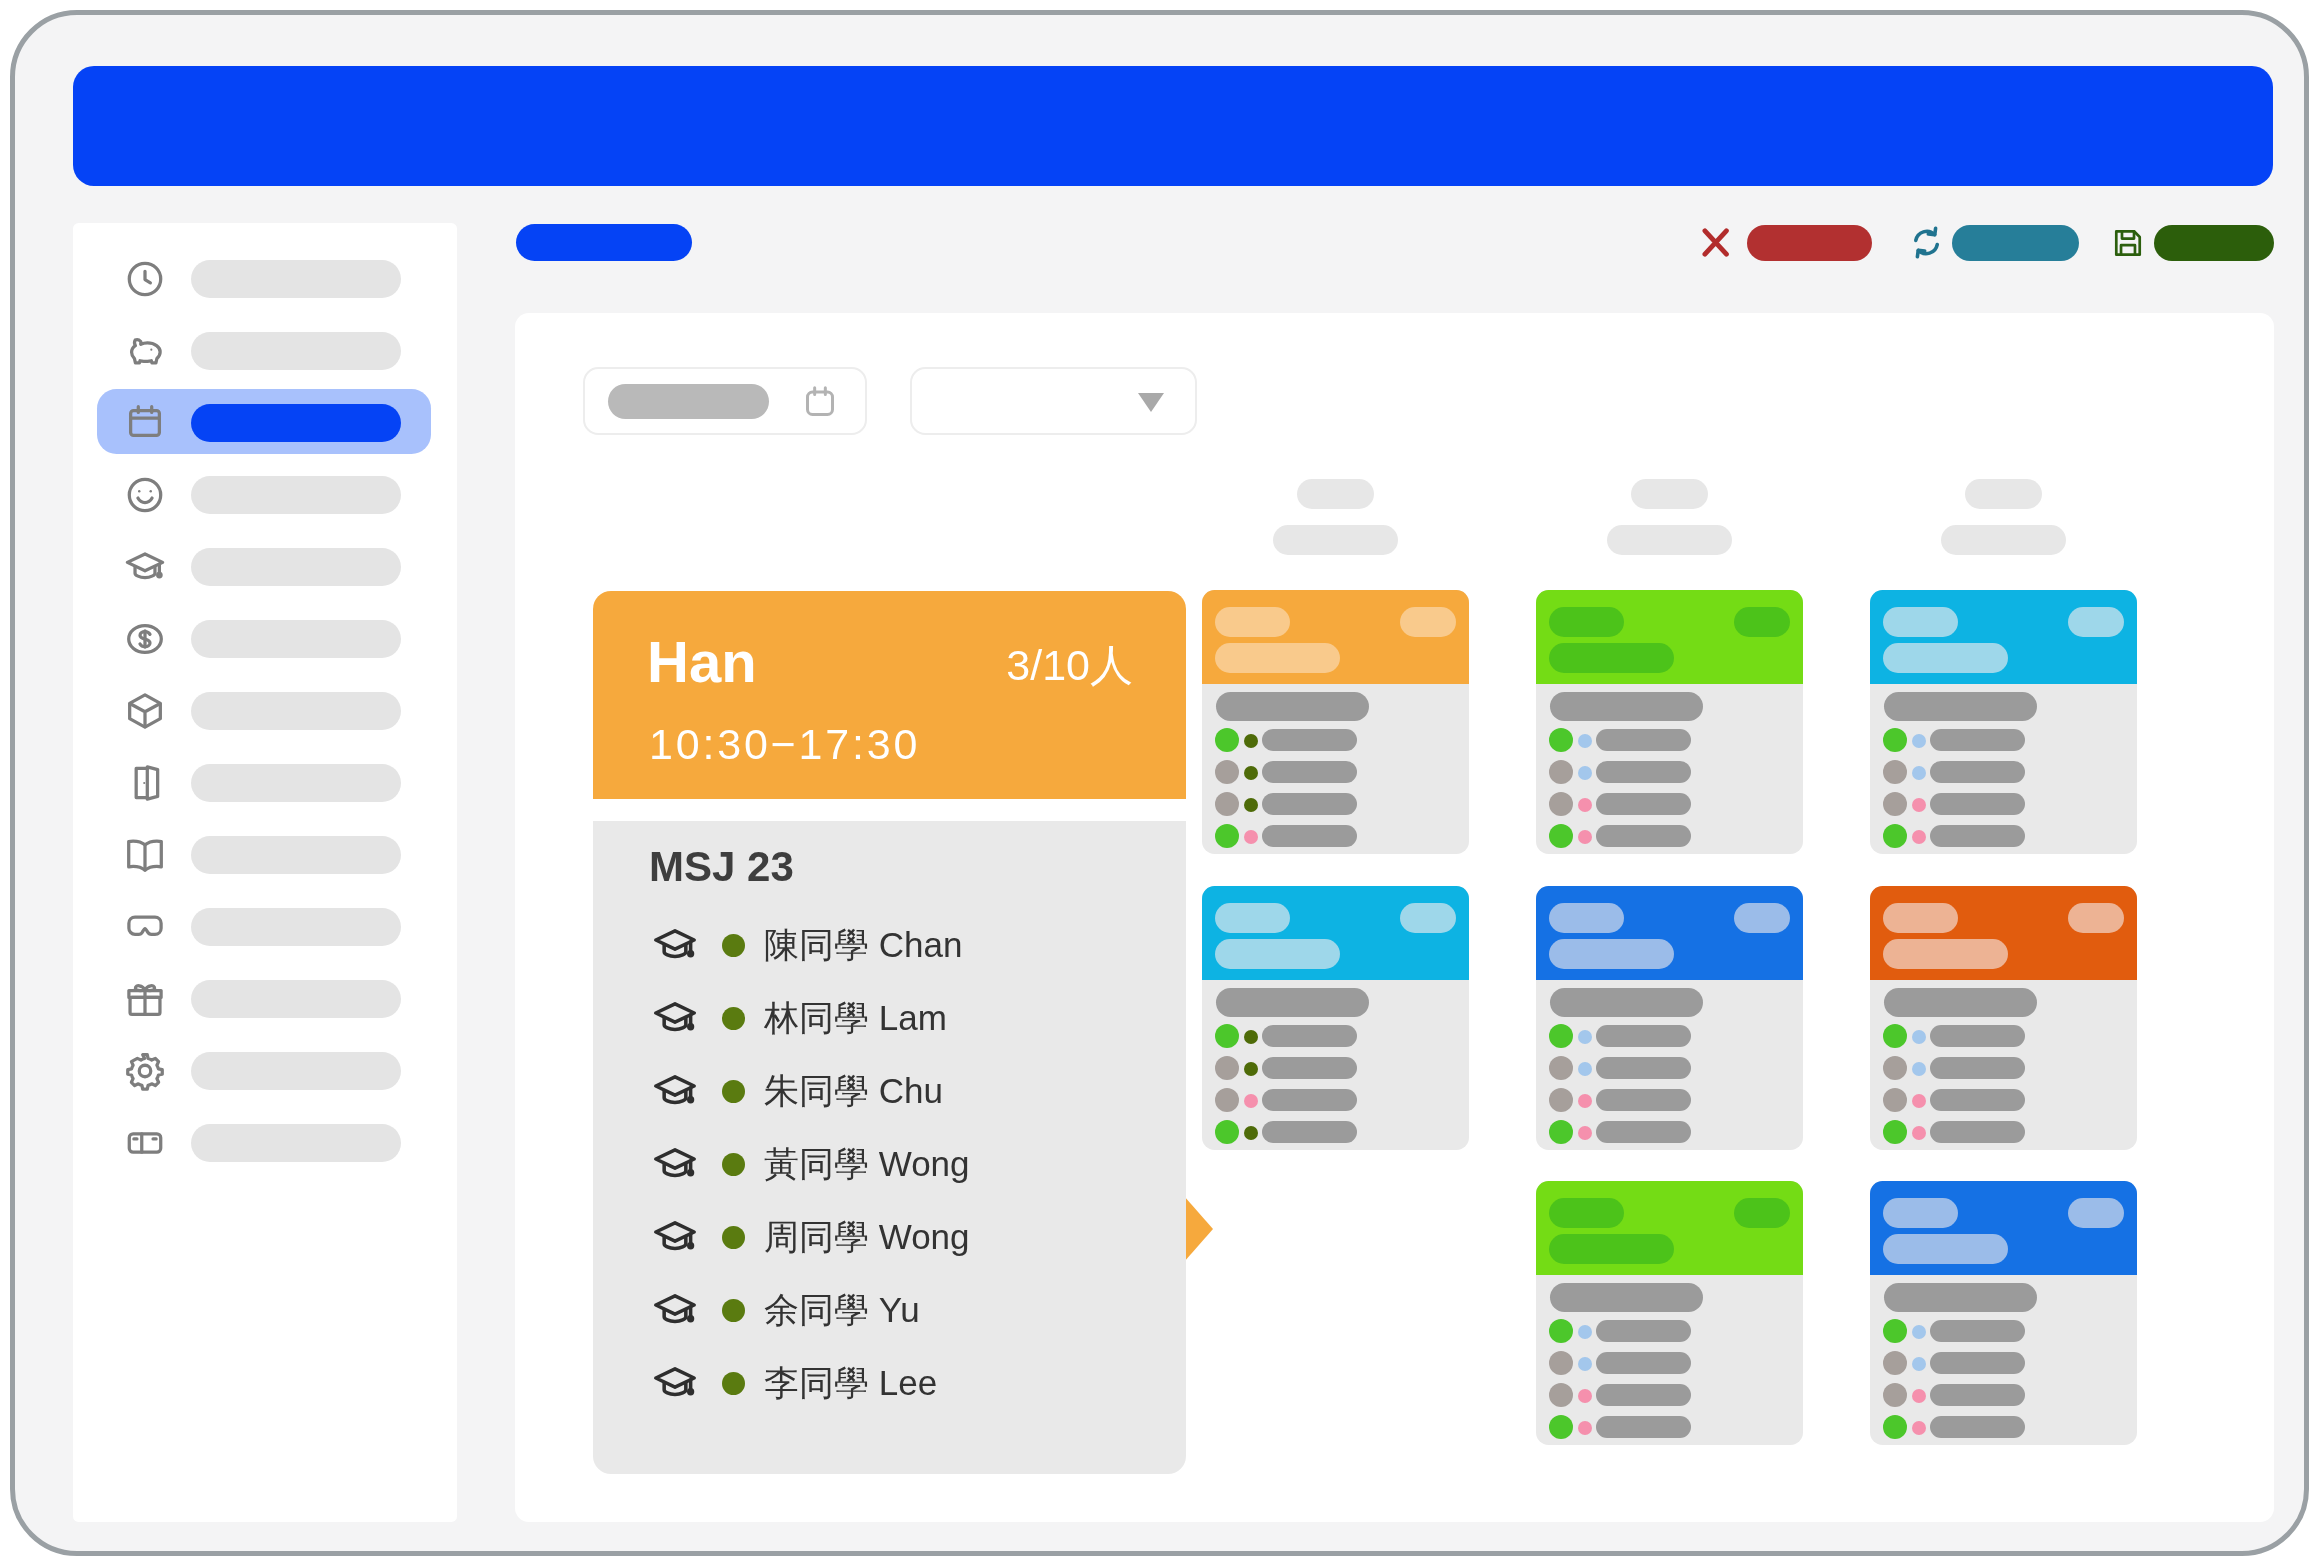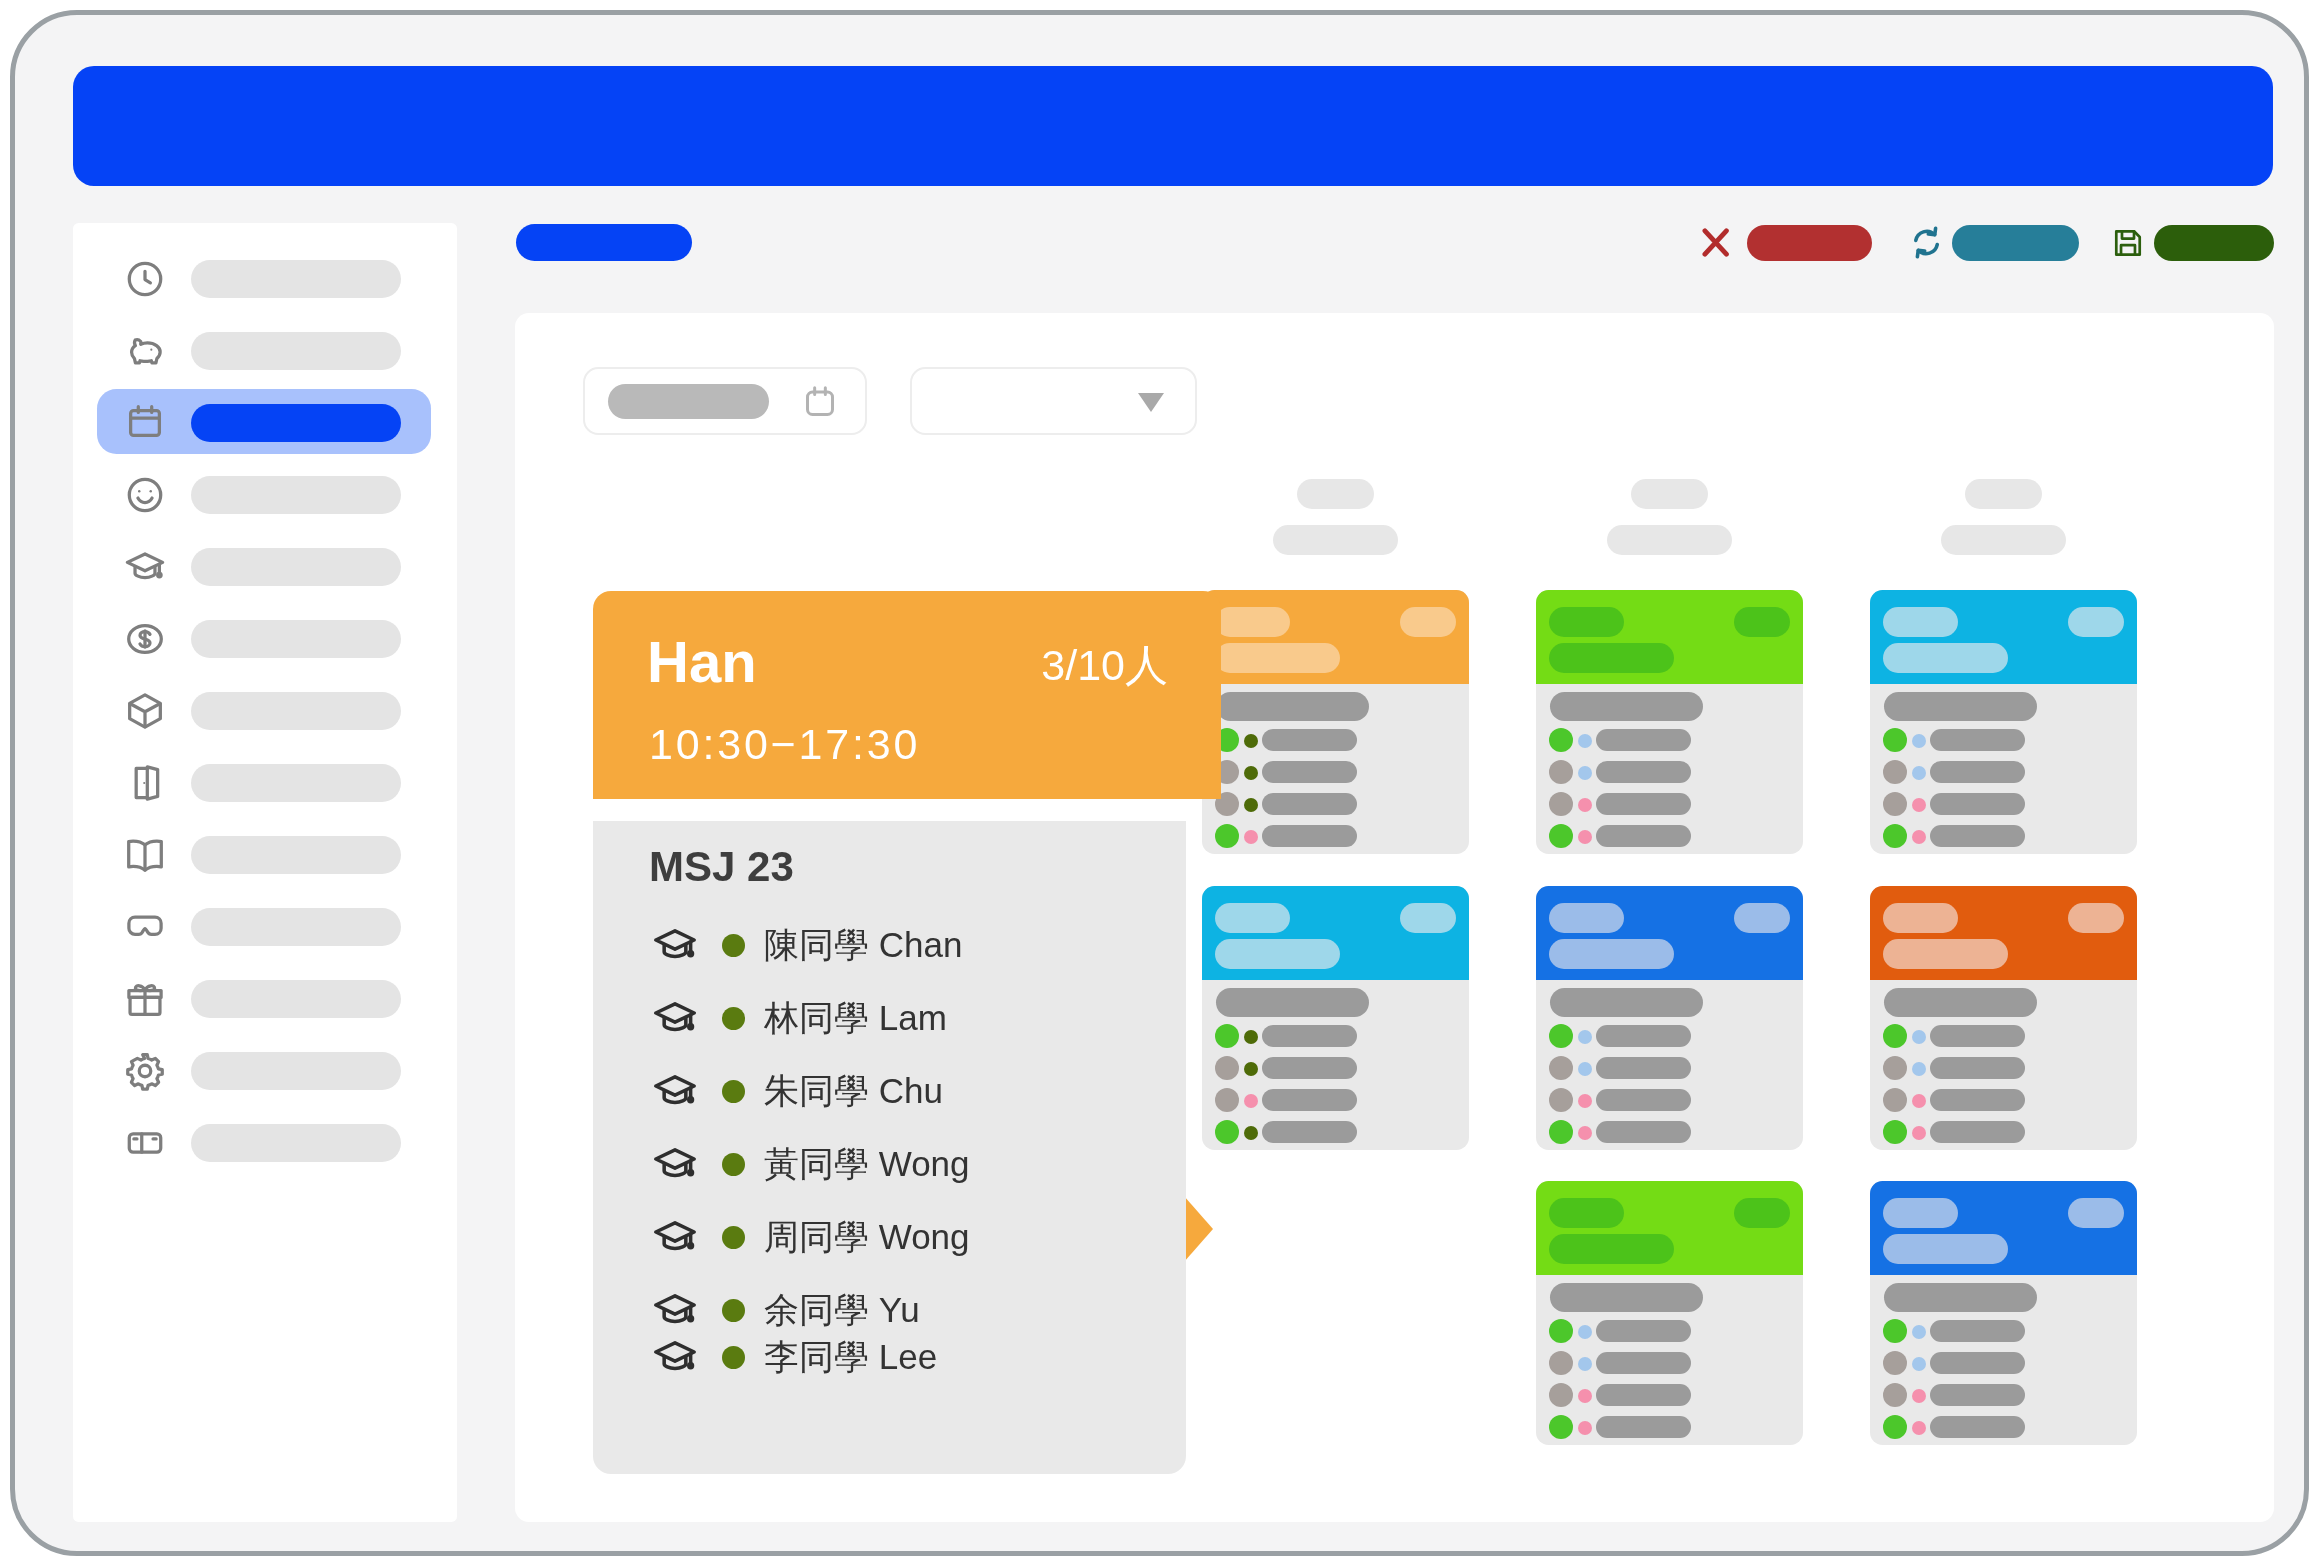--- a/index.html
+++ b/index.html
@@ -59,21 +59,21 @@
   .hpb{left:12.5px;top:53px;width:125px;}
   .sc-body{position:absolute;left:0;top:94px;right:0;bottom:0;}
   .room-pill{position:absolute;left:14px;top:7.7px;width:153px;height:29px;border-radius:14.6px;background:#9b9b9b;}
   .sc-row{position:absolute;left:0;height:24px;width:100%;}
   .dot1{position:absolute;left:13.2px;top:0;width:24px;height:24px;border-radius:50%;}
   .dot2{position:absolute;left:42px;top:5.6px;width:14px;height:14px;border-radius:50%;}
   .row-pill{position:absolute;left:60px;top:1.4px;width:95px;height:21.6px;border-radius:11px;background:#9b9b9b;}
 
   
   .popup{position:absolute;left:593px;top:591px;width:593px;height:883px;z-index:6;}
-  .popup-header{position:absolute;left:0;top:0;width:100%;height:208px;background:#f6a93d;border-radius:18px 18px 0 0;padding-left:35px;}
+  .popup-header{position:absolute;left:0;top:0;width:100%;height:208px;background:#f6a93d;border-radius:18px 18px 0 0;}
   .popup-arrow{position:absolute;left:591px;top:605px;width:0;height:0;
         border-top:33px solid transparent;border-bottom:33px solid transparent;border-left:29px solid #f6a93d;}
   .popup-body{position:absolute;left:0;top:230px;right:0;bottom:0;background:#e9e9e9;border-radius:0 0 18px 18px;}
   .popup-title{position:absolute;left:54px;top:42px;font-size:58px;font-weight:600;color:#ffffff;line-height:1;}
   .popup-cap{position:absolute;right:53px;top:53px;font-size:43px;font-weight:500;color:#ffffff;line-height:1;}
   .popup-time{position:absolute;left:56px;top:132px;font-size:43px;font-weight:500;color:#ffffff;line-height:1;letter-spacing:2.8px;}
   .popup-room{position:absolute;left:56px;top:25px;font-size:42px;font-weight:600;color:#3e3e3e;line-height:1;}
   .stu-row{position:absolute;left:0;width:100%;height:50px;text-decoration:underline;}
   .stu-icon{position:absolute;left:57px;top:0;width:50px;height:50px;color:#2e2e2e;}
   .stu-icon svg{width:100%;height:100%;display:block;}
@@ -587,21 +587,21 @@
               <svg viewBox="0 0 24 24" fill="none" stroke="currentColor" stroke-width="1.7" stroke-linecap="round" stroke-linejoin="round">
                 <path d="M2.8 9.6 12 5.2l9.2 4.4L12 14z"></path>
                 <path d="M6.8 11.8v3.4c0 1.1 2.3 2.3 5.2 2.3s5.2-1.2 5.2-2.3v-3.4"></path>
                 <path d="M19.5 10.5v4.2"></path>
                 <circle cx="19.5" cy="16.2" r=".9"></circle>
               </svg>
             </span>
             <span class="stu-dot"></span>
             <span class="stu-name">余同學 Yu</span>
           </div>
-          <div class="stu-row" style="top: 511px;">
+          <div class="stu-row" style="top: 537px;">
             <span class="stu-icon">
               <svg viewBox="0 0 24 24" fill="none" stroke="currentColor" stroke-width="1.7" stroke-linecap="round" stroke-linejoin="round">
                 <path d="M2.8 9.6 12 5.2l9.2 4.4L12 14z"></path>
                 <path d="M6.8 11.8v3.4c0 1.1 2.3 2.3 5.2 2.3s5.2-1.2 5.2-2.3v-3.4"></path>
                 <path d="M19.5 10.5v4.2"></path>
                 <circle cx="19.5" cy="16.2" r=".9"></circle>
               </svg>
             </span>
             <span class="stu-dot"></span>
             <span class="stu-name">李同學 Lee</span>

